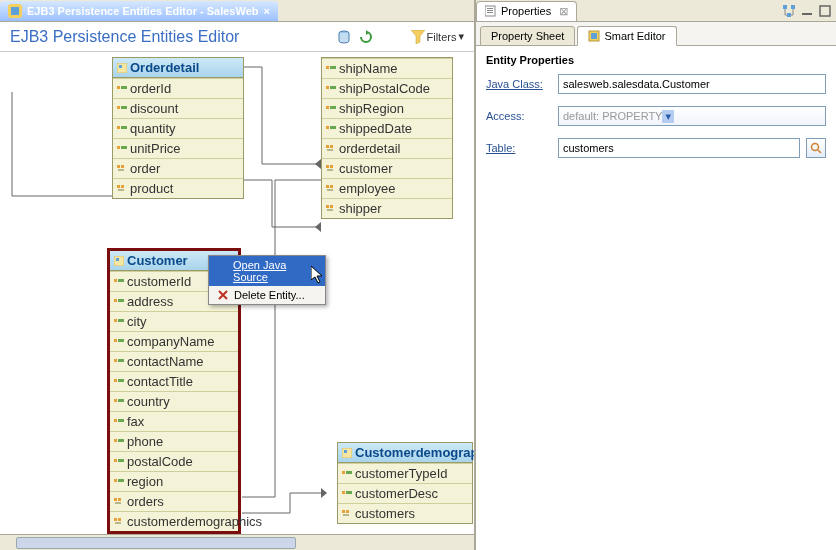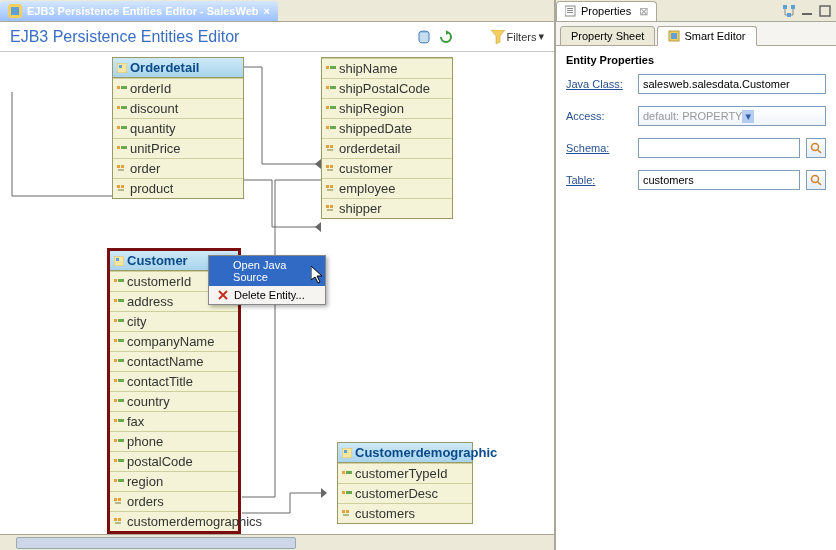--- a/index.html
+++ b/index.html
@@ -11,21 +11,21 @@
     height: 550px;
     overflow: hidden;
     position: relative;
   }
   .app {
     display: flex;
     width: 100%;
     height: 100%;
   }
   .editor-pane {
-    width: 556px;
+    width: 476px;
     height: 100%;
     display: flex;
     flex-direction: column;
     border-right: 2px solid #aca899;
     background: #fff;
   }
   .tab-bar {
     height: 22px;
     display: flex;
     align-items: flex-end;
@@ -143,20 +143,21 @@
     padding: 3px 8px;
     display: flex;
     align-items: center;
     gap: 5px;
     cursor: pointer;
     color: #000;
   }
   .menu-item.selected {
     background: #316ac5;
     color: #fff;
+    text-decoration: underline;
   }
   .cursor {
     position: absolute;
     width: 16px;
     height: 20px;
     pointer-events: none;
   }
   .scroll-h {
     height: 16px;
     background: #ece9d8;
@@ -629,30 +630,20 @@
         <input class="prop-input" value="salesweb.salesdata.Customer" style="">
       </div>
       <div class="prop-row">
         <span class="prop-label">Access:</span>
         <div class="prop-select">
           <span>default: PROPERTY</span>
           <span style="background:#b5cdf0; padding:0 3px; color:#2a5ca8;">▾</span>
         </div>
       </div>
       <div class="prop-row">
-        <span class="prop-label link">Schema:</span>
-        <input class="prop-input" value="" style="">
-        <div class="prop-btn">
-          <svg width="12" height="12">
-              <circle cx="5" cy="5" r="3.5" fill="none" stroke="#d08030" stroke-width="1.5"></circle>
-              <path d="M8 8 L11 11" stroke="#d08030" stroke-width="1.5"></path>
-            </svg>
-        </div>
-      </div>
-      <div class="prop-row">
         <span class="prop-label link">Table:</span>
         <input class="prop-input" value="customers" style="">
         <div class="prop-btn">
           <svg width="12" height="12">
               <circle cx="5" cy="5" r="3.5" fill="none" stroke="#d08030" stroke-width="1.5"></circle>
               <path d="M8 8 L11 11" stroke="#d08030" stroke-width="1.5"></path>
             </svg>
         </div>
       </div>
     </div>

